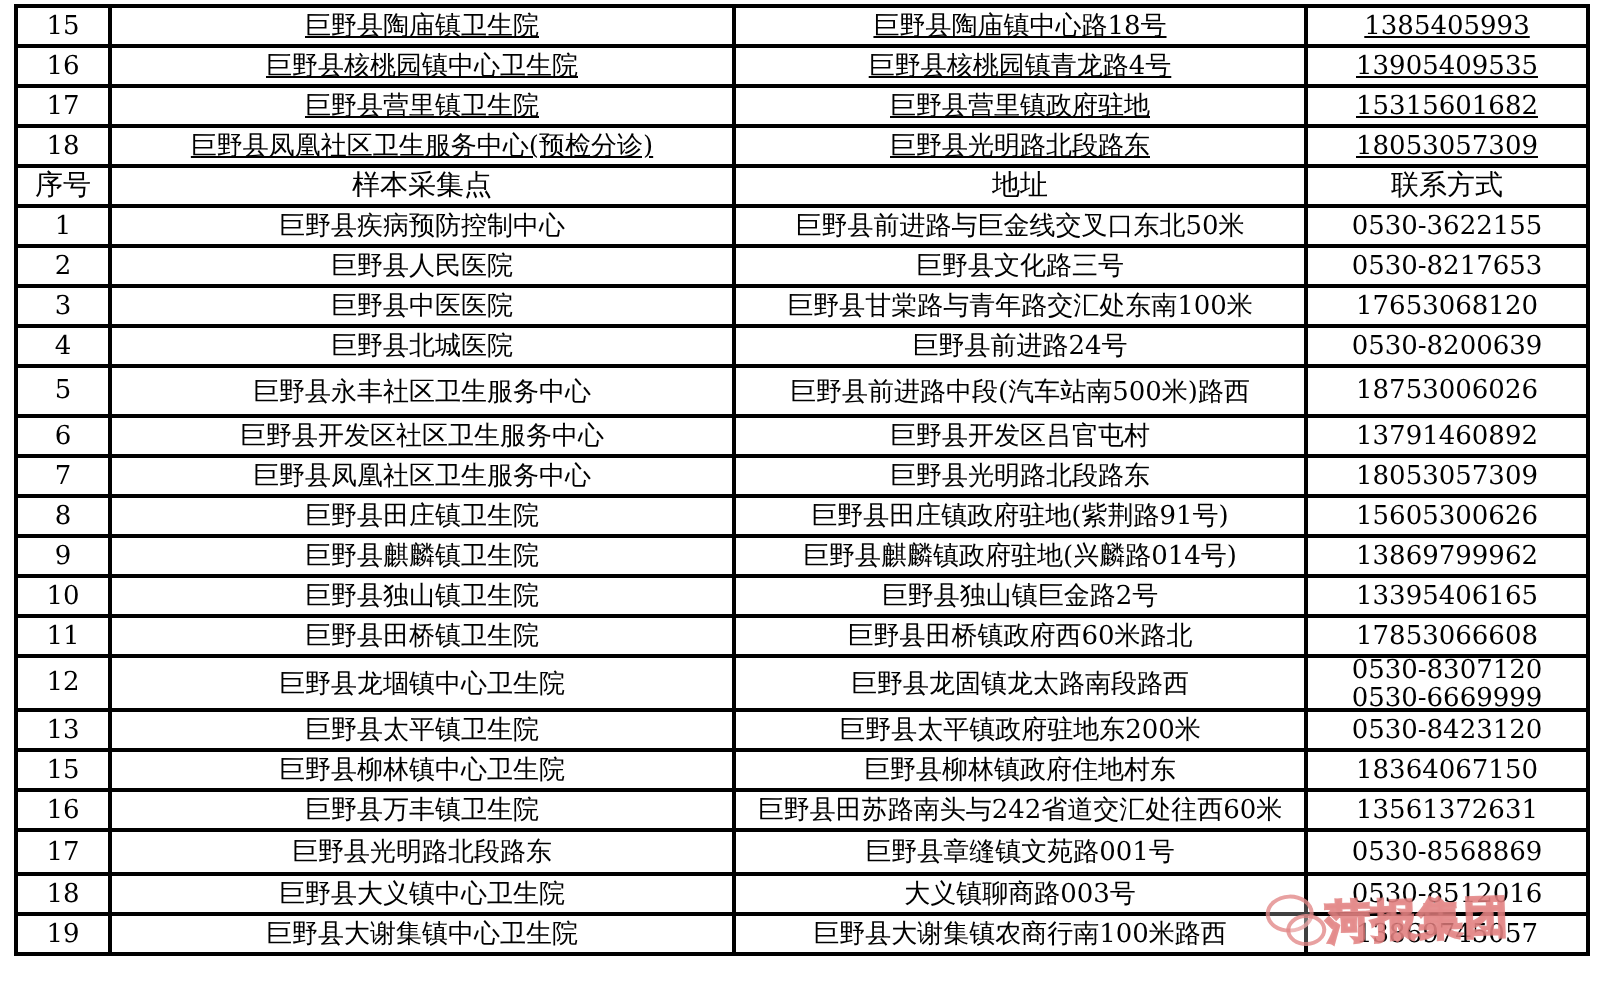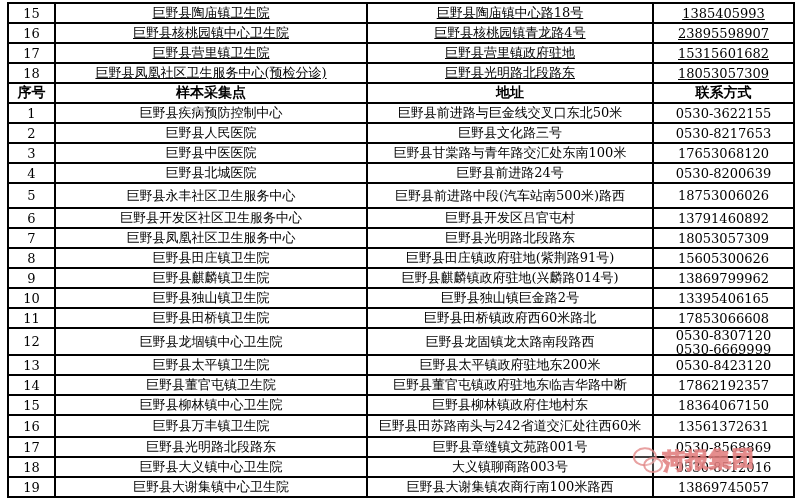--- a/index.html
+++ b/index.html
@@ -30,21 +30,21 @@
   
   #cont-body td:nth-child(2),
   #cont-body td:nth-child(3),
   #cont-body td:nth-child(4){text-decoration:underline;}
   #main-body td:nth-child(2),
   #main-body td:nth-child(3){}
   tr.title-row th{
     font-weight:bold;font-size:14px;height:14px;
   }
   tr.title-row th span{text-decoration:underline;}
-  tr.head-row th{font-weight:bold;font-size:14px;height:17px;margin-top:32px;}
+  tr.head-row th{font-weight:normal;font-size:14px;height:17px;margin-top:32px;}
 
   
   #main-body tr:nth-child(5) td{height:23px;}
   #main-body tr:nth-child(12) td{height:24px;}
   #main-body tr:nth-child(14) td{height:18px;}
   #main-body tr:nth-child(16) td{height:20px;}
 
   .clip2{height:25px;overflow:hidden;line-height:14px;}
   .clip2 div{height:14px;}
 
@@ -83,21 +83,21 @@
         <tr>
           <td>15</td>
           <td>巨野县陶庙镇卫生院</td>
           <td>巨野县陶庙镇中心路18号</td>
           <td>1385405993</td>
         </tr>
         <tr>
           <td>16</td>
           <td>巨野县核桃园镇中心卫生院</td>
           <td>巨野县核桃园镇青龙路4号</td>
-          <td>23895598907</td>
+          <td>13905409535</td>
         </tr>
         <tr>
           <td>17</td>
           <td>巨野县营里镇卫生院</td>
           <td>巨野县营里镇政府驻地</td>
           <td>15315601682</td>
         </tr>
         <tr>
           <td>18</td>
           <td>巨野县凤凰社区卫生服务中心(预检分诊)</td>
@@ -191,26 +191,20 @@
             </div>
           </td>
         </tr>
         <tr>
           <td>13</td>
           <td>巨野县太平镇卫生院</td>
           <td>巨野县太平镇政府驻地东200米</td>
           <td>0530-8423120</td>
         </tr>
         <tr>
-          <td>14</td>
-          <td>巨野县董官屯镇卫生院</td>
-          <td>巨野县董官屯镇政府驻地东临吉华路中断</td>
-          <td>17862192357</td>
-        </tr>
-        <tr>
           <td>15</td>
           <td>巨野县柳林镇中心卫生院</td>
           <td>巨野县柳林镇政府住地村东</td>
           <td>18364067150</td>
         </tr>
         <tr>
           <td>16</td>
           <td>巨野县万丰镇卫生院</td>
           <td>巨野县田苏路南头与242省道交汇处往西60米</td>
           <td>13561372631</td>

